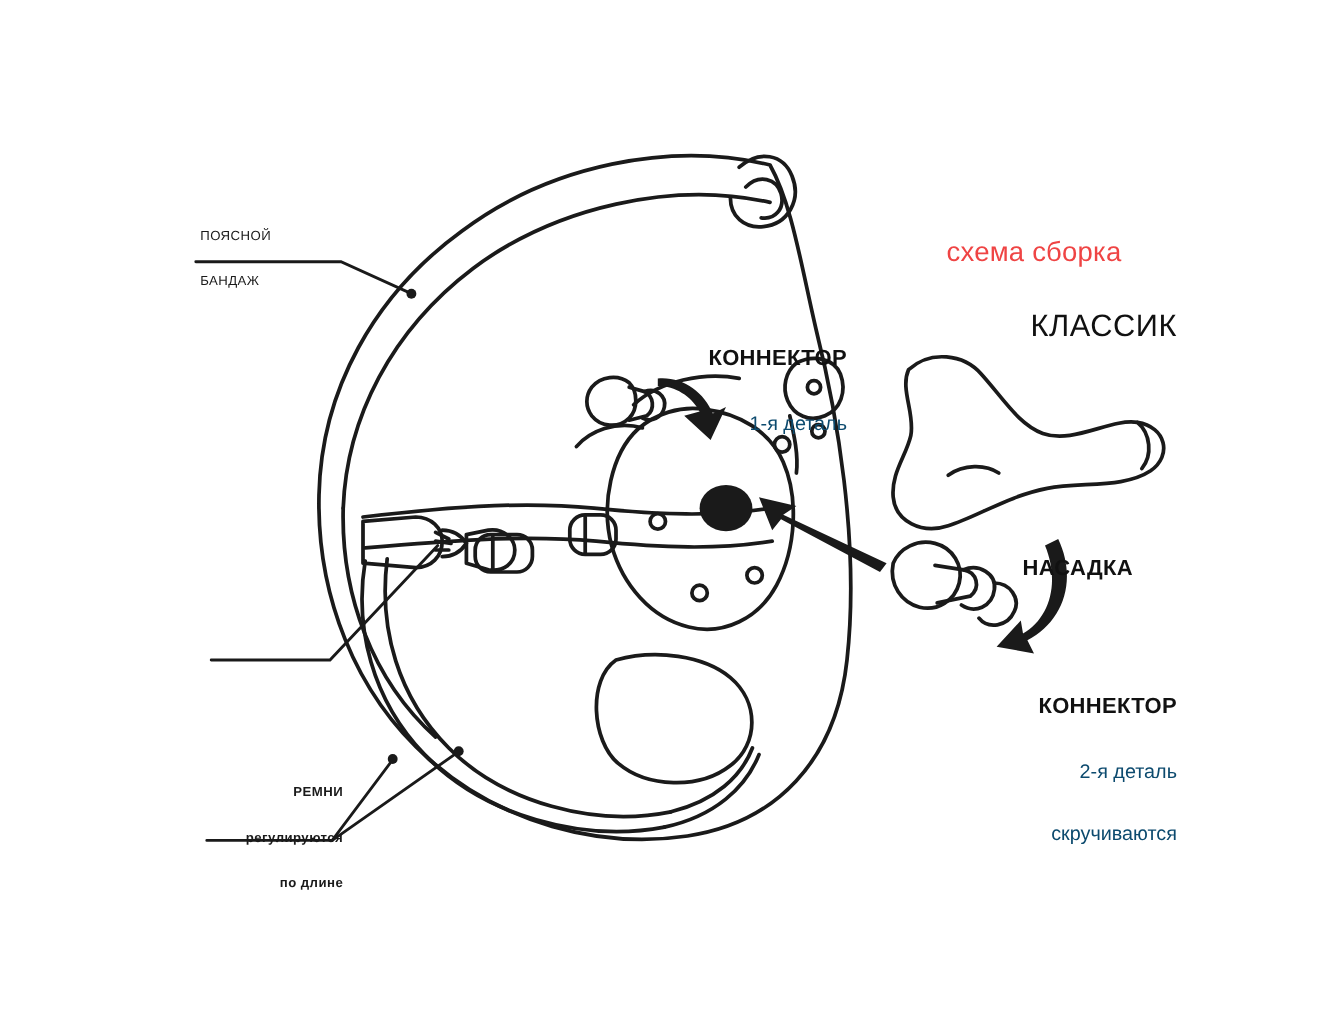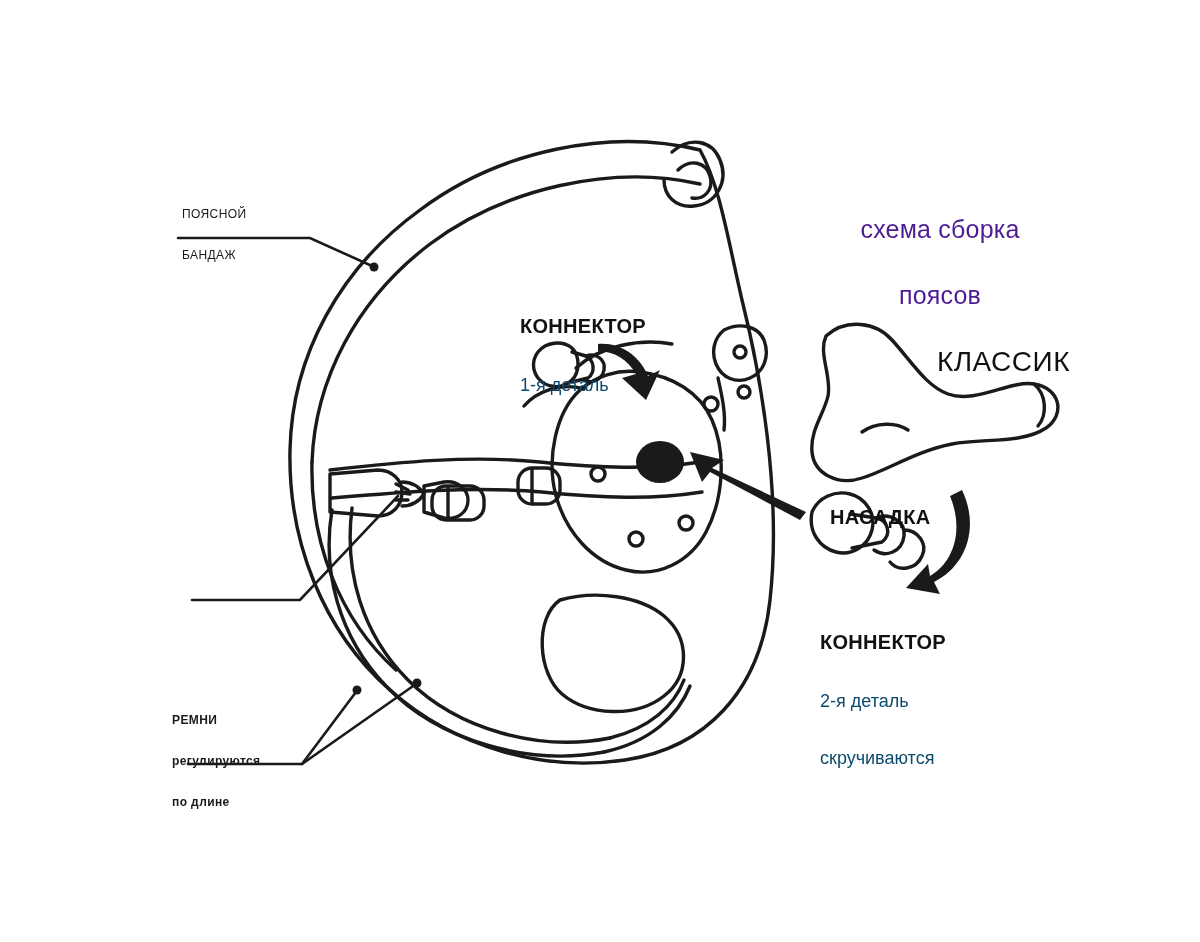--- a/index.html
+++ b/index.html
@@ -41,34 +41,34 @@
     font-size: 20px;
     letter-spacing: 0.3px;
     color: #111111;
   }
   .lbl-sub {
     font-size: 18px;
     color: #0c4a6e;
   }
   .title-small {
     font-size: 25px;
-    color: #4c1d95;
+    color: #ef4444;
     letter-spacing: 0.2px;
     text-align: center;
     line-height: 1.18;
   }
   .title-big {
     font-size: 28px;
     color: #111111;
     letter-spacing: 0.5px;
     text-align: right;
     line-height: 1.05;
   }
   .center {
-    text-align: left;
+    text-align: right;
   }
 </style>
 </head>
 <body>
 
 <div id="diagram-root">
 
   <svg class="layer" viewBox="0 0 1200 942">
     <g fill="none" stroke="#1a1a1a" stroke-width="3.4" stroke-linecap="round" stroke-linejoin="round">
 
@@ -259,17 +259,16 @@
   </div>
 
   <div class="lbl center" style="left:820px; top:594px; width:250px;">
     <div class="lbl-bold">КОННЕКТОР</div>
     <div class="lbl-sub">2-я деталь</div>
     <div class="lbl-sub">скручиваются</div>
   </div>
 
   <div class="lbl" style="left:810px; top:178px; width:260px;">
     <div class="title-small">схема сборка</div>
-    <div class="title-small">поясов</div>
     <div class="title-big">КЛАССИК</div>
   </div>
 
 </div>
 
 </body></html>

